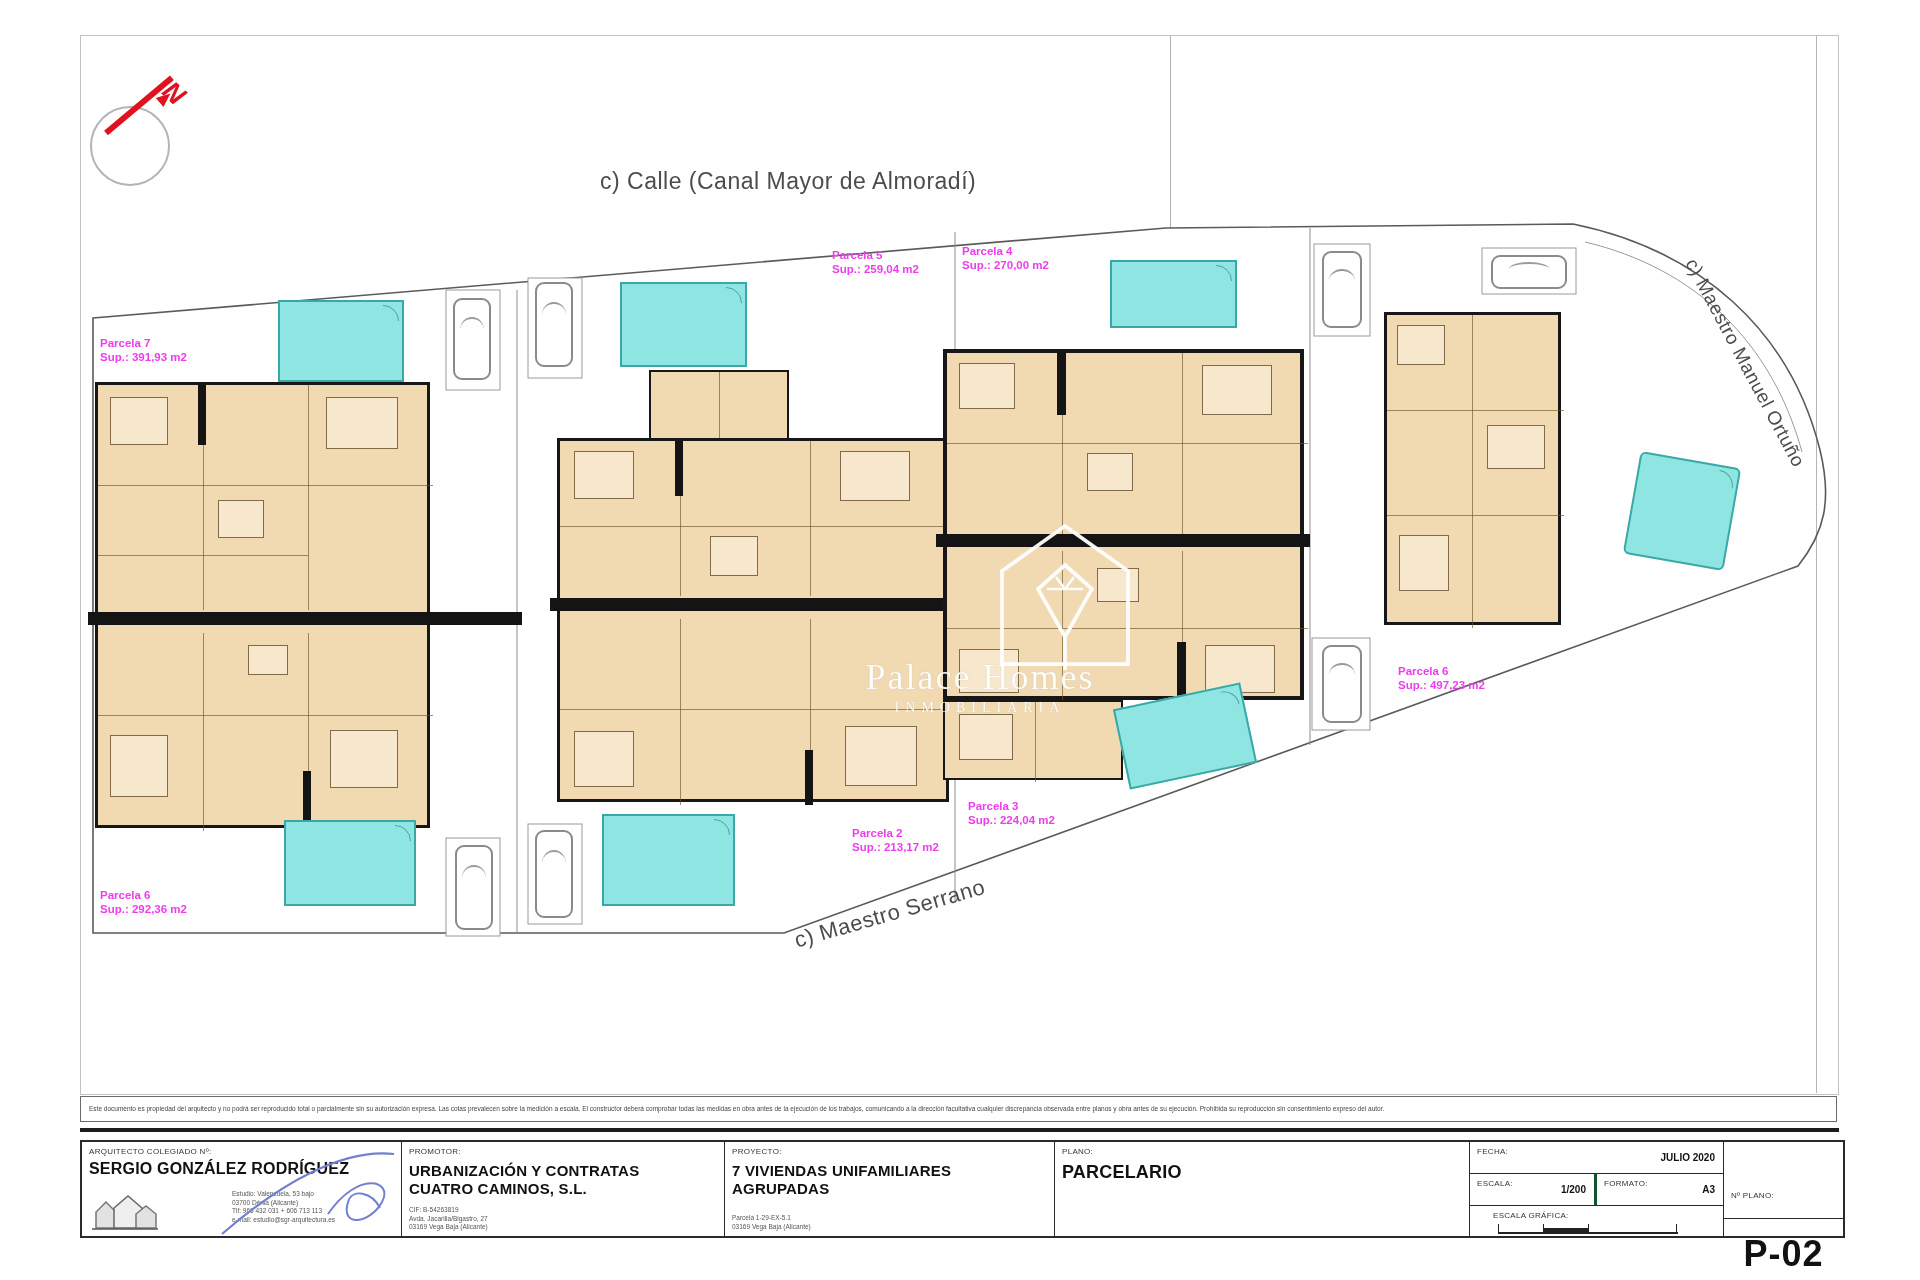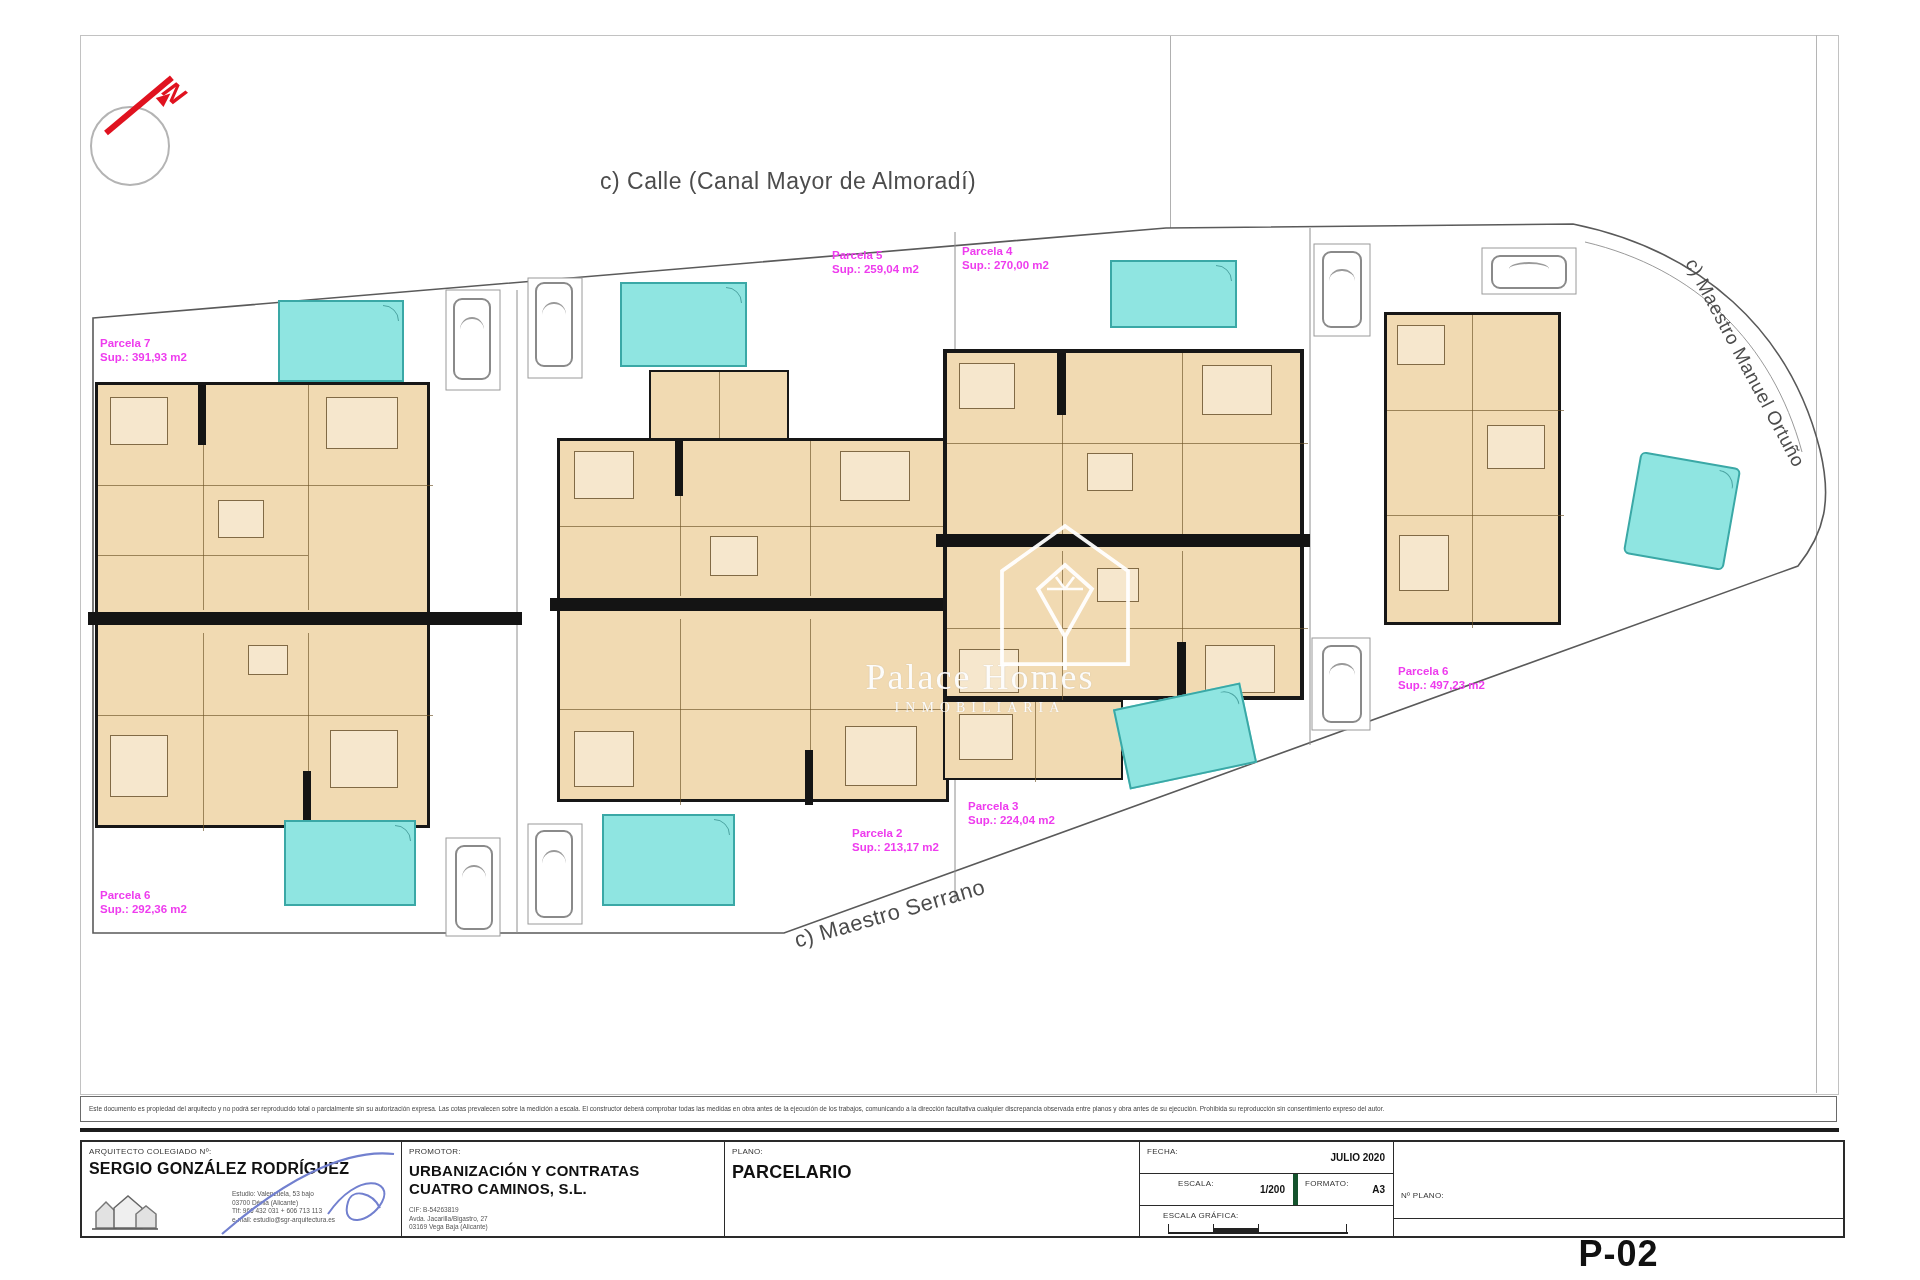--- a/index.html
+++ b/index.html
@@ -262,33 +262,42 @@
     <div class="lab">PROMOTOR:</div>
     <div class="bname" style="top:20px;font-size:15px;">URBANIZACIÓN Y CONTRATAS</div>
     <div class="bname" style="top:38px;font-size:15px;">CUATRO CAMINOS, S.L.</div>
     <div class="tiny" style="left:7px;top:64px;">
       <div>CIF: B-54263819</div>
       <div>Avda. Jacarilla/Bigastro, 27</div>
       <div>03169 Vega Baja (Alicante)</div>
     </div>
   </div>
 
+  <div class="cell" style="width:330px;">
+    <div class="lab">PROYECTO:</div>
+    <div class="bname" style="top:20px;font-size:15px;">7 VIVIENDAS UNIFAMILIARES</div>
+    <div class="bname" style="top:38px;font-size:15px;">AGRUPADAS</div>
+    <div class="tiny" style="left:7px;top:72px;">
+      <div>Parcela 1-29-EX-5.1</div>
+      <div>03169 Vega Baja (Alicante)</div>
+    </div>
+  </div>
 
   <div class="cell" style="width:415px;">
     <div class="lab">PLANO:</div>
     <div class="bname" style="top:20px;font-size:18px;">PARCELARIO</div>
   </div>
 
   <div class="cell" style="width:254px;">
     <div class="meta-row">
       <div class="lab">FECHA:</div>
       <div class="mval">JULIO 2020</div>
     </div>
     <div class="meta-row" style="display:flex;">
-      <div style="position:relative;width:127px;border-right:5px solid #14532d;box-sizing:border-box;height:100%;margin-left:31px;">
+      <div style="position:relative;width:127px;border-right:3px solid #14532d;box-sizing:border-box;height:100%;">
         <div class="lab">ESCALA:</div>
         <div class="mval">1/200</div>
       </div>
       <div style="position:relative;flex:1;height:100%;">
         <div class="lab">FORMATO:</div>
         <div class="mval">A3</div>
       </div>
     </div>
     <div class="meta-row">
       <div class="lab">ESCALA GRÁFICA:</div>

